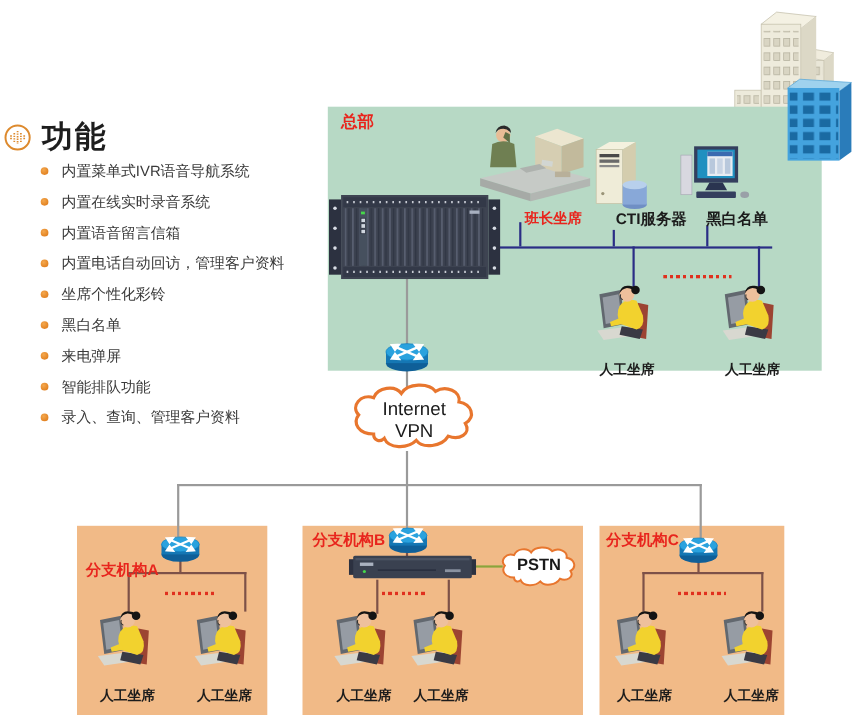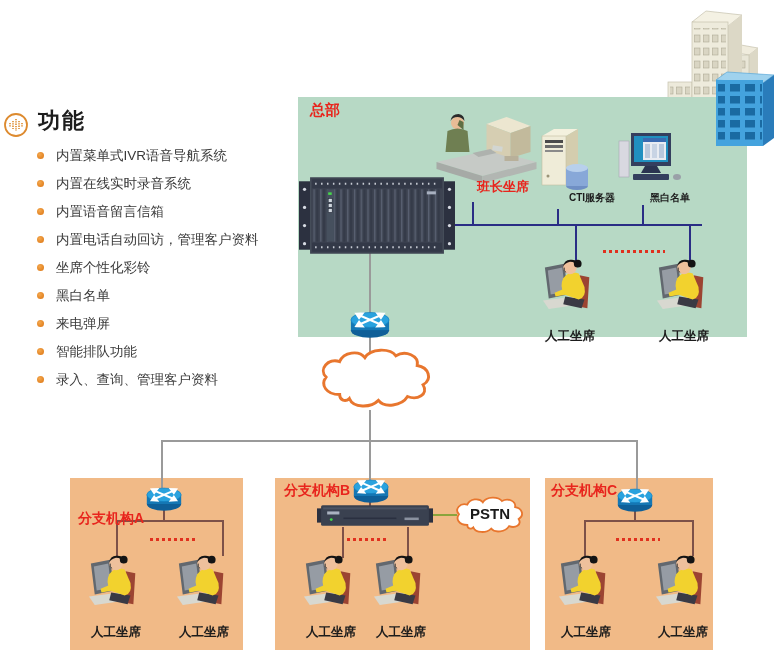--- a/index.html
+++ b/index.html
@@ -1,30 +1,30 @@
 <!DOCTYPE html>
 <html><head>
 <meta charset="utf-8">
 <style>
   html,body{margin:0;padding:0;background:#fff;}
   #canvas{position:relative;width:781px;height:652px;background:#fff;overflow:hidden;
           font-family:"Liberation Sans","DejaVu Sans",sans-serif;}
   .abs{position:absolute;}
   
-  .feat-title{position:absolute;left:38px;top:106px;font-size:22px;font-weight:bold;color:#1d1d1d;letter-spacing:2px;}
+  .feat-title{position:absolute;left:38px;top:106px;font-size:28px;font-weight:bold;color:#1d1d1d;letter-spacing:2px;}
   .feat-icon{position:absolute;left:3px;top:112px;width:26px;height:26px;}
   .feat-list{position:absolute;left:34px;top:148px;margin:0;padding:0;list-style:none;width:260px;}
   .feat-list li{position:relative;padding:0 0 0 22px;margin:0 0 13px 0;font-size:13.5px;font-weight:400;color:#3a3a3a;line-height:15px;}
   .bullet{position:absolute;left:3px;top:4px;width:7px;height:7px;border-radius:50%;
           background:radial-gradient(circle at 38% 35%,#f4a84e,#db7310);}
   
   .hq-box{left:298px;top:97px;width:449px;height:240px;background:#b7d9c5;z-index:1;}
   .branch-box{background:#f1ba87;z-index:1;}
   .zone-label{font-size:14px;font-weight:bold;color:#e8251d;z-index:6;}
-  .dev-label{font-size:10px;font-weight:600;color:#1c1c1c;z-index:6;text-align:center;}
+  .dev-label{font-size:14px;font-weight:600;color:#1c1c1c;z-index:6;text-align:center;}
   .red-label{font-size:13px;font-weight:bold;color:#e8251d;z-index:6;}
   
   .ln{position:absolute;z-index:2;}
   .navy{background:#2a2d85;}
   .gray{background:#9a9a9a;}
   .maroon{background:#7d5148;}
   .green-ln{background:#8aa43c;}
   .dotted-red{position:absolute;height:3px;z-index:2;
     background:repeating-linear-gradient(90deg,#e0301e 0 3px,transparent 3px 6px);}
   
@@ -234,21 +234,21 @@
   <div class="ln navy" style="left:575px;top:224px;width:2px;height:38px;"></div>
   <div class="ln navy" style="left:689px;top:224px;width:2px;height:38px;"></div>
   <div class="dotted-red" style="left:603px;top:250px;width:62px;"></div>
 
   <svg class="art" style="left:299px;top:177px;width:156px;height:77px;">
       <use href="#sym-rack"></use>
     </svg>
   <svg class="art" style="left:428px;top:106px;width:116px;height:84px;">
       <use href="#sym-supervisor"></use>
     </svg>
-  <div class="abs red-label" style="left:477px;top:178px;">班长坐席</div>
+  <div class="abs red-label" style="left:477px;top:190px;">班长坐席</div>
   <svg class="art" style="left:538px;top:126px;width:56px;height:66px;">
       <use href="#sym-cti"></use>
     </svg>
   <div class="abs dev-label" style="left:552px;top:191px;width:80px;">CTI服务器</div>
   <svg class="art" style="left:618px;top:131px;width:66px;height:58px;">
       <use href="#sym-terminal"></use>
     </svg>
   <div class="abs dev-label" style="left:638px;top:191px;width:64px;">黑白名单</div>
 
   <div class="agent" style="left:532px;top:256px;">
@@ -266,20 +266,24 @@
 
   <div class="ln gray" style="left:369px;top:253px;width:2px;height:100px;"></div>
   <svg class="art" style="left:348px;top:309px;width:44px;height:30px;z-index:5;">
       <use href="#sym-router"></use>
     </svg>
 
   <div class="cloud-wrap" style="left:314px;top:348px;width:125px;height:64px;">
     <svg style="width:125px;height:64px;display:block;">
         <use href="#sym-cloud"></use>
       </svg>
+  </div>
+  <div class="cloud-text" style="left:314px;top:362px;width:125px;font-size:17px;line-height:20px;">
+    <div>Internet</div>
+    <div>VPN</div>
   </div>
 
   <div class="ln gray" style="left:369px;top:410px;width:2px;height:30px;"></div>
   <div class="ln gray" style="left:161px;top:440px;width:477px;height:2px;"></div>
   <div class="ln gray" style="left:161px;top:440px;width:2px;height:48px;"></div>
   <div class="ln gray" style="left:369px;top:440px;width:2px;height:42px;"></div>
   <div class="ln gray" style="left:636px;top:440px;width:2px;height:50px;"></div>
 
   <div class="abs branch-box" style="left:70px;top:478px;width:173px;height:172px;"></div>
   <div class="abs zone-label" style="left:78px;top:510px;">分支机构A</div>

